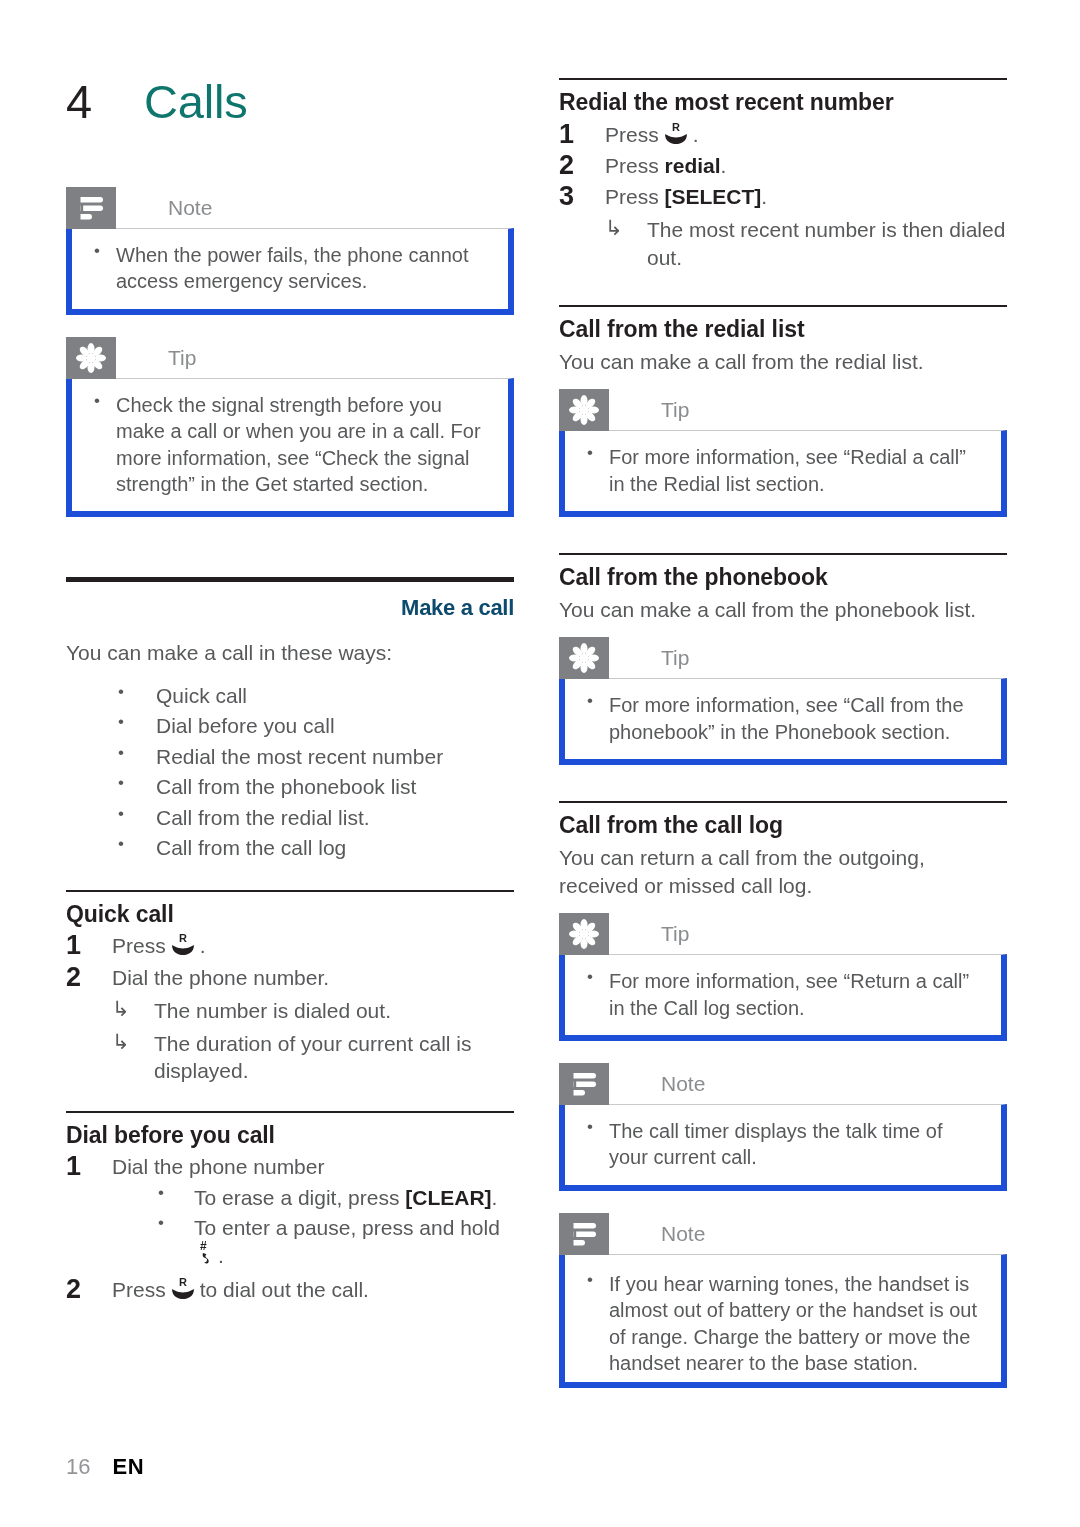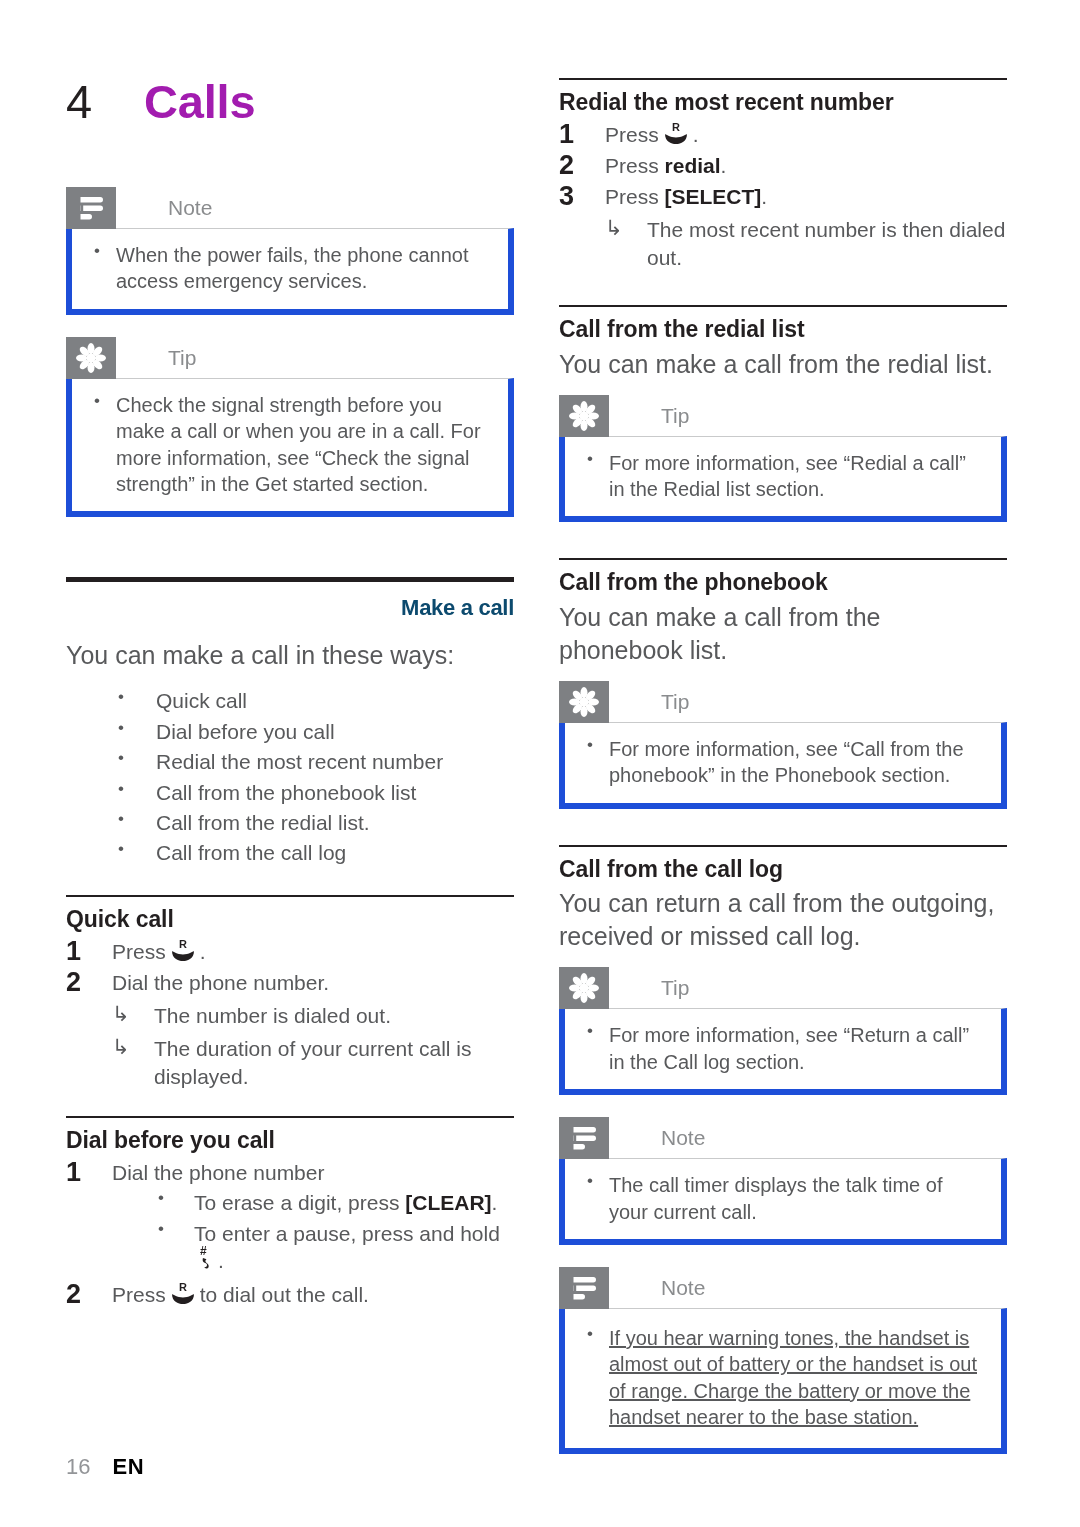--- a/index.html
+++ b/index.html
@@ -24,21 +24,21 @@
   
   .chapter{
     display:flex;align-items:baseline;
     margin:0 0 62px 0;
   }
   .chapter-num{
     font-size:47px;font-weight:400;color:#231f20;
     width:78px;flex:0 0 78px;line-height:1;
   }
   .chapter-title{
-    font-size:47px;font-weight:700;color:#a21caf;line-height:1;
+    font-size:47px;font-weight:400;color:#0f766e;line-height:1;
     letter-spacing:-0.2px;
   }
 
   
   .rule-thin{
     height:2px;background:#231f20;margin:0 0 9px 0;width:100%;
   }
   .rule-thick{
     height:5px;background:#231f20;margin:0 0 13px 0;width:100%;
   }
@@ -48,21 +48,21 @@
     font-size:22px;font-weight:600;color:#0c4a6e;
     margin:0 0 18px 0;line-height:1.18;letter-spacing:-0.3px;text-align:right;
   }
   h3.sub{
     font-size:23px;font-weight:600;color:#231f20;
     margin:0 0 4px 0;line-height:1.2;letter-spacing:-0.1px;
   }
 
   
   p.body{
-    font-size:25px;line-height:1.32;color:#58595b;margin:0 0 14px 0;
+    font-size:21px;line-height:1.32;color:#58595b;margin:0 0 14px 0;
   }
 
   
   ul.ways{list-style:none;margin:0 0 26px 0;padding:0;}
   ul.ways li{
     font-size:21px;line-height:1.45;color:#58595b;
     position:relative;padding-left:90px;
   }
   ul.ways li:before{
     content:"\2022";position:absolute;left:52px;top:-1px;
@@ -413,21 +413,21 @@
             <svg width="30" height="24" viewBox="0 0 30 24" aria-hidden="true">
               <rect x="1" y="1" width="26" height="5.5" rx="2.7" fill="#ffffff"></rect>
               <rect x="1" y="9.5" width="26" height="5.5" rx="2.7" fill="#ffffff"></rect>
               <rect x="1" y="18" width="15" height="5.5" rx="2.7" fill="#ffffff"></rect>
               <rect x="0" y="0" width="4.5" height="24" fill="#7e8083"></rect>
               <rect x="4.6" y="8.6" width="2.6" height="7.3" fill="#7e8083"></rect>
             </svg>
           </div>
           <div class="callout-label">Note</div>
         </div>
-        <div class="callout-body" style="padding-top:16px;padding-bottom:17px;text-decoration:underline;">
+        <div class="callout-body" style="padding-top:16px;padding-bottom:6px;">
           <ul>
             <li>If you hear warning tones, the handset is almost out of battery or the handset is out of range. Charge the battery or move the handset nearer to the base station.</li>
           </ul>
         </div>
       </div>
 
     </div>
   </div>
 
   <div class="footer">

